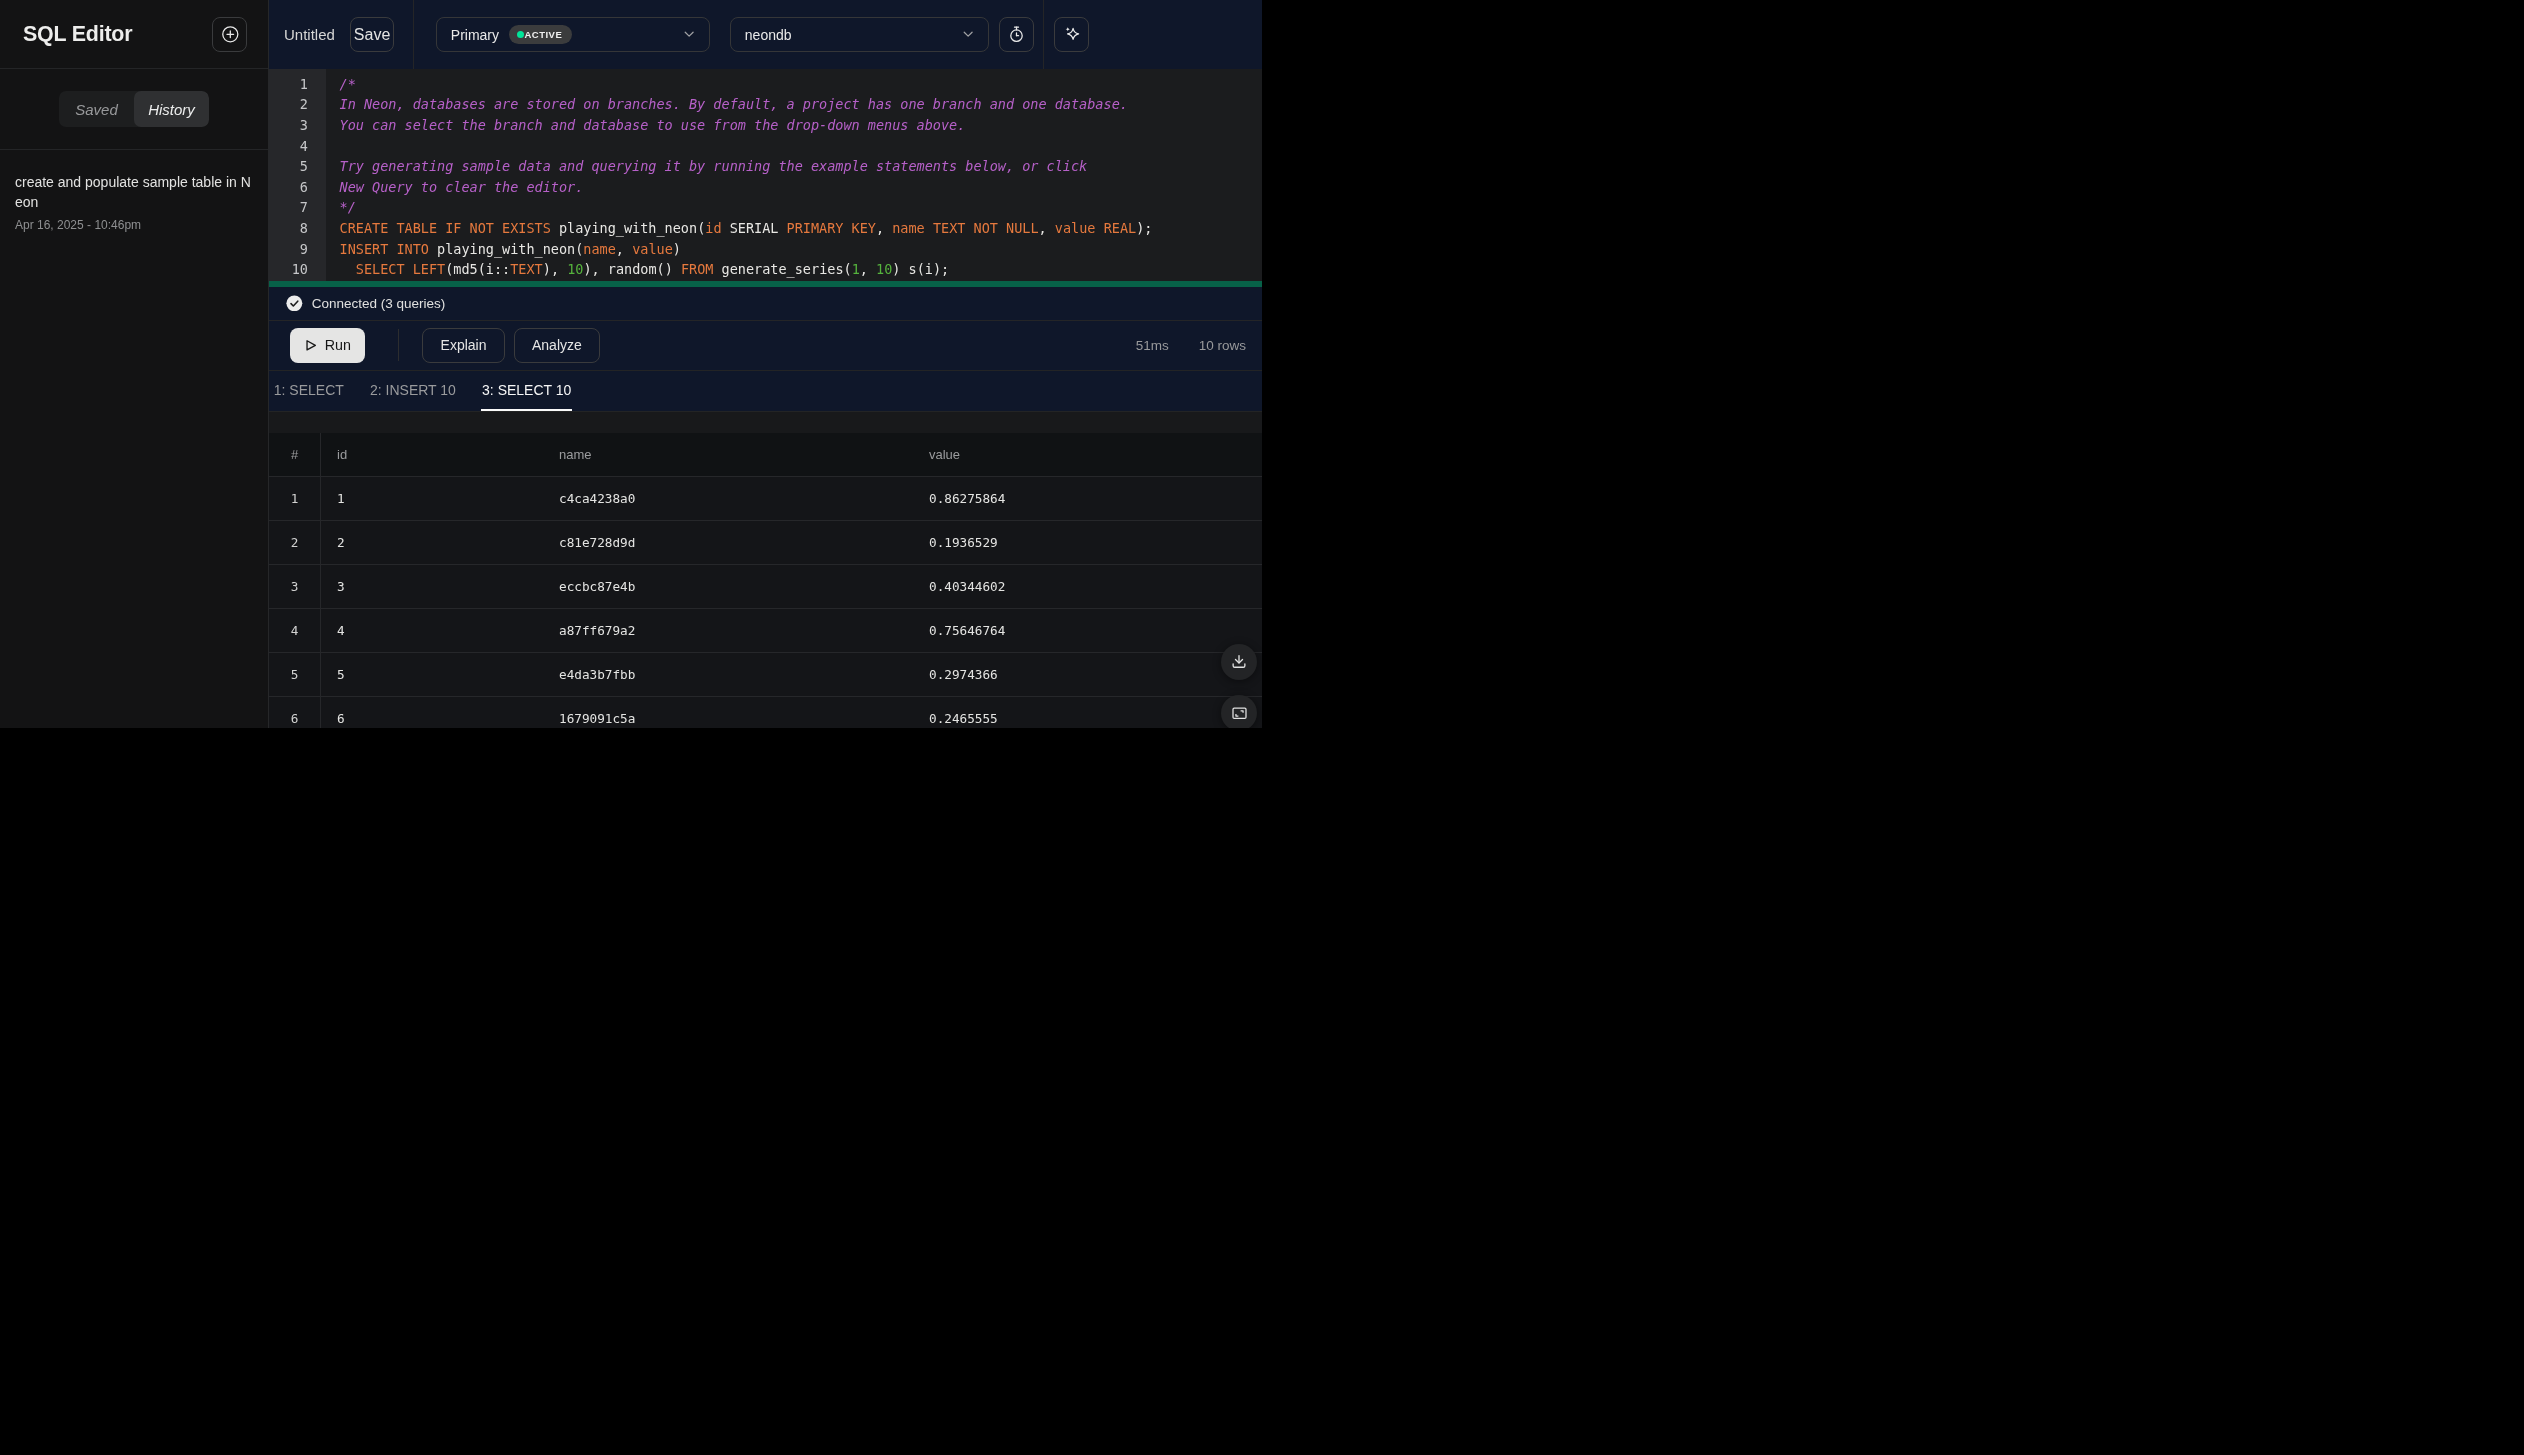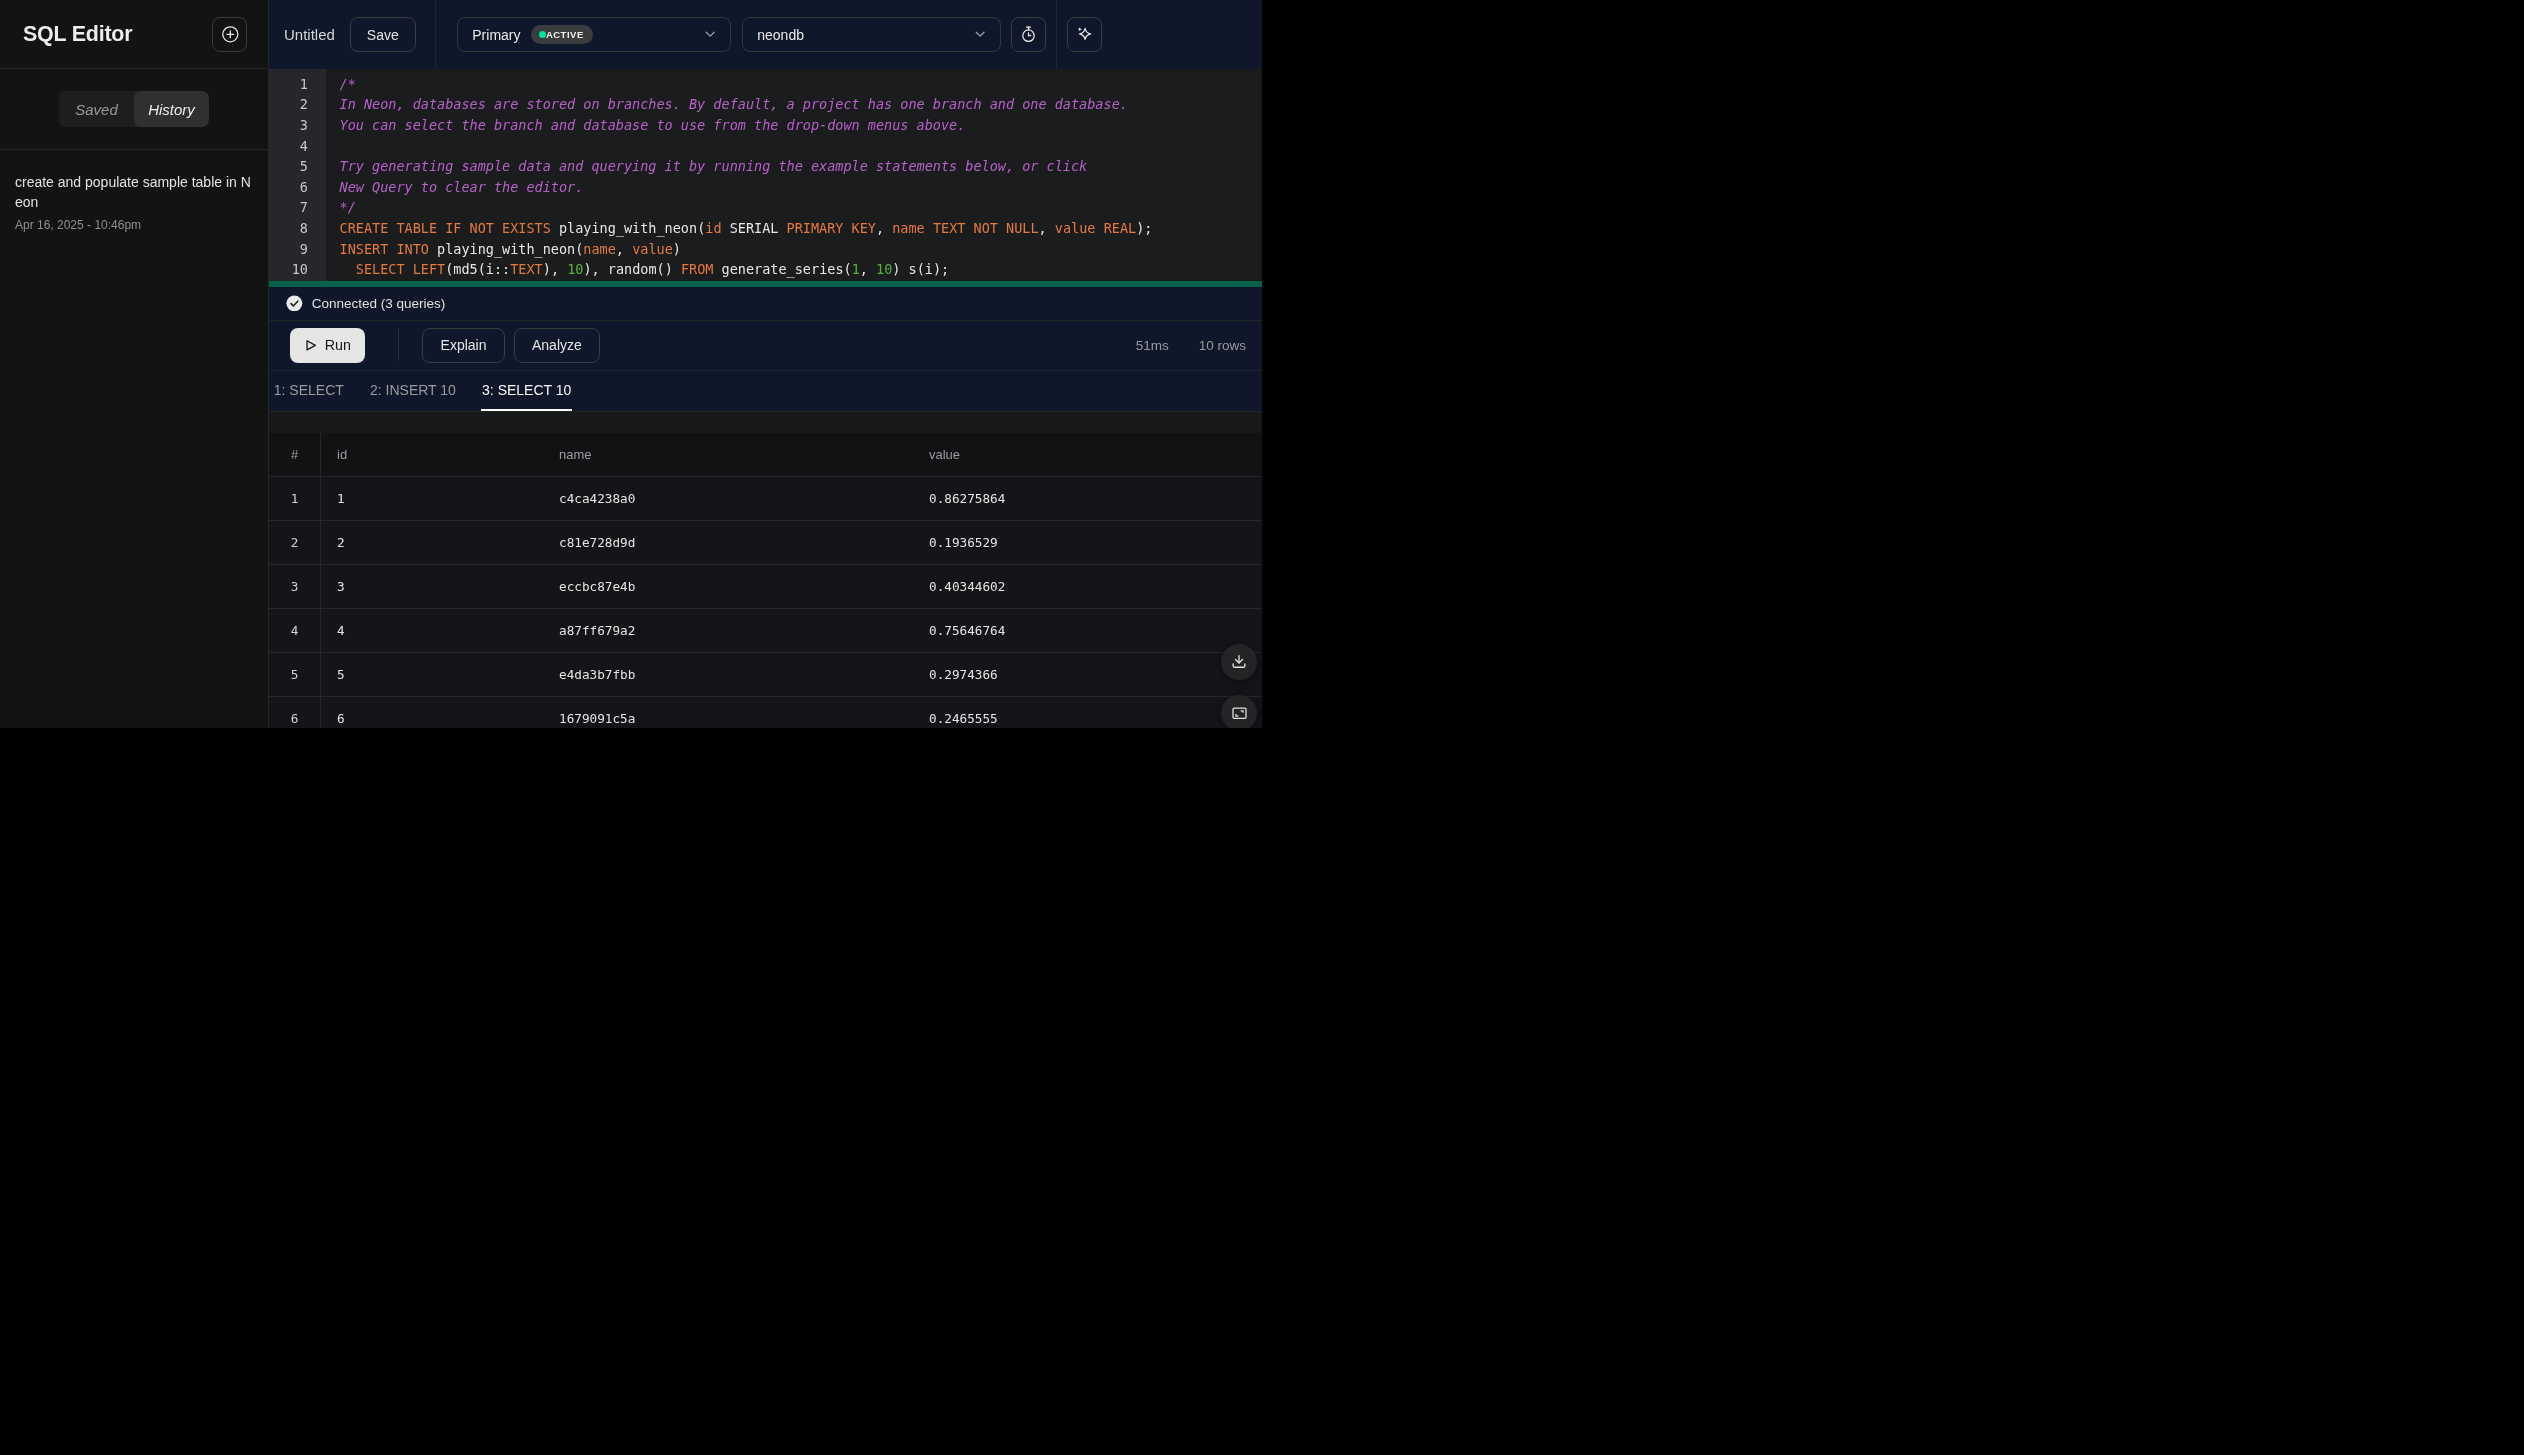--- a/index.html
+++ b/index.html
@@ -23,28 +23,28 @@
   .history{padding:22px 16px 0 15px;}
   .history-item{cursor:pointer;}
   .history-title{font-size:14px;line-height:20px;color:#e2e2e1;max-width:240px;word-break:break-all;}
   .history-date{margin-top:6.3px;font-size:12px;color:#8e8f91;}
 
   
   .main{flex:1;min-width:0;display:flex;flex-direction:column;position:relative;}
 
   .topbar{height:69px;min-height:69px;display:flex;align-items:center;box-sizing:border-box;}
   .query-title{margin-left:15px;font-size:15px;color:#d6d6d5;}
-  .save-btn{margin-left:15px;height:35px;padding:0 16px;border:0.8px solid #3a3b3d;border-radius:8px;
-            background:transparent;color:#e4e4e3;font-size:14px;font-family:inherit;cursor:pointer;}
+  .save-btn{margin-left:15px;height:35px;padding:0 3px;border:0.8px solid #3a3b3d;border-radius:8px;
+            background:transparent;color:#e4e4e3;font-size:16px;font-family:inherit;cursor:pointer;}
   .vdiv{width:0.8px;align-self:stretch;background:#242527;margin-left:19px;}
   .vdiv2{width:0.8px;align-self:stretch;background:#242527;margin-left:9.5px;}
   .select{height:35px;border:0.8px solid #353638;border-radius:8px;display:flex;align-items:center;
           padding:0 14.3px;cursor:pointer;box-sizing:border-box;background:transparent;}
   .select.branch{margin-left:21.4px;width:274px;}
-  .select.db{margin-left:11px;width:259px;}
+  .select.db{margin-left:20px;width:259px;}
   .select-label{font-size:14px;color:#eaeaea;}
   .badge{margin-left:10.3px;display:flex;align-items:center;gap:0;background:#3b3c3d;border-radius:792px;
          padding:4px 9.5px 4px 8px;}
   .badge-dot{width:7.1px;height:7.1px;border-radius:50%;background:#00e599;}
   .badge-text{font-size:9.5px;font-weight:700;letter-spacing:0.5px;color:#f0f0f0;}
   .chevron{margin-left:auto;display:flex;}
   .timer-btn{margin-left:10.3px;}
   .sparkle-btn{margin-left:10.3px;}
 
   

